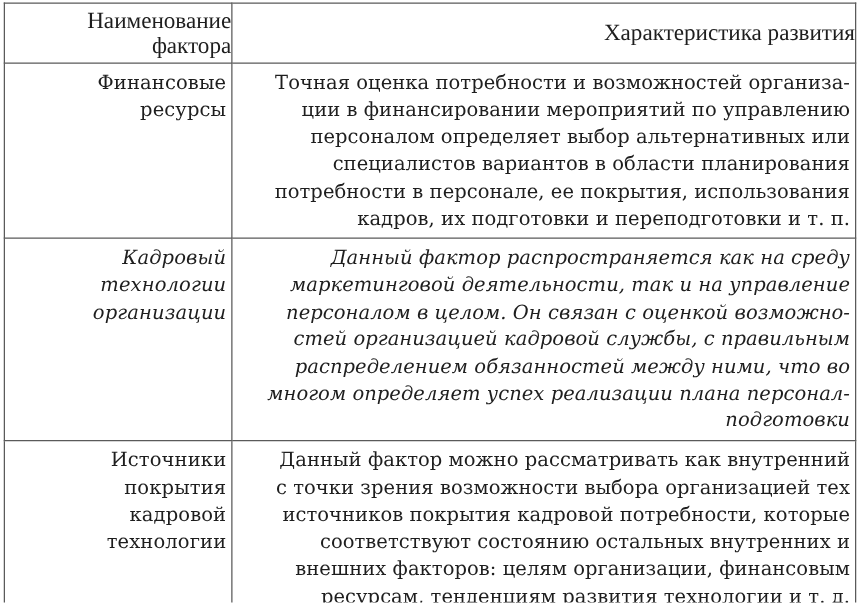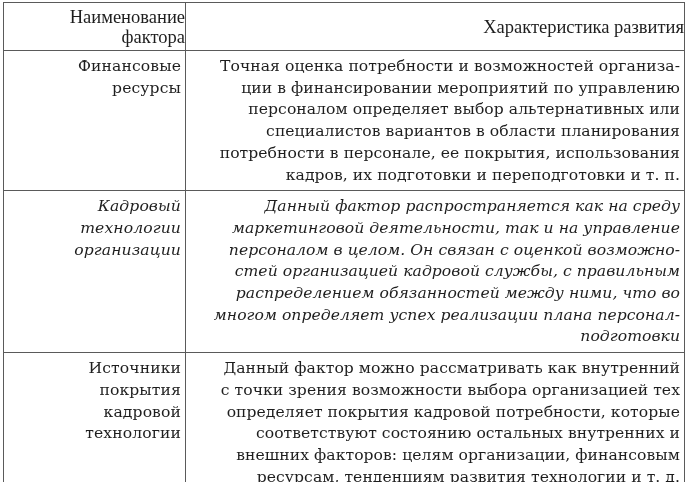--- a/index.html
+++ b/index.html
@@ -98,20 +98,20 @@
     <tr class="r3">
       <td class="cell-name">
         <span class="line">Источники</span>
         <span class="line">покрытия</span>
         <span class="line">кадровой</span>
         <span class="line">технологии</span>
       </td>
       <td class="cell-desc">
         <span class="line">Данный фактор можно рассматривать как внутренний</span>
         <span class="line">с точки зрения возможности выбора организацией тех</span>
-        <span class="line">определяет покрытия кадровой потребности, которые</span>
+        <span class="line">источников покрытия кадровой потребности, которые</span>
         <span class="line">соответствуют состоянию остальных внутренних и</span>
         <span class="line">внешних факторов: целям организации, финансовым</span>
         <span class="line">ресурсам, тенденциям развития технологии и т. д.</span>
       </td>
     </tr>
   </tbody>
 </table>
 
 </body></html>

